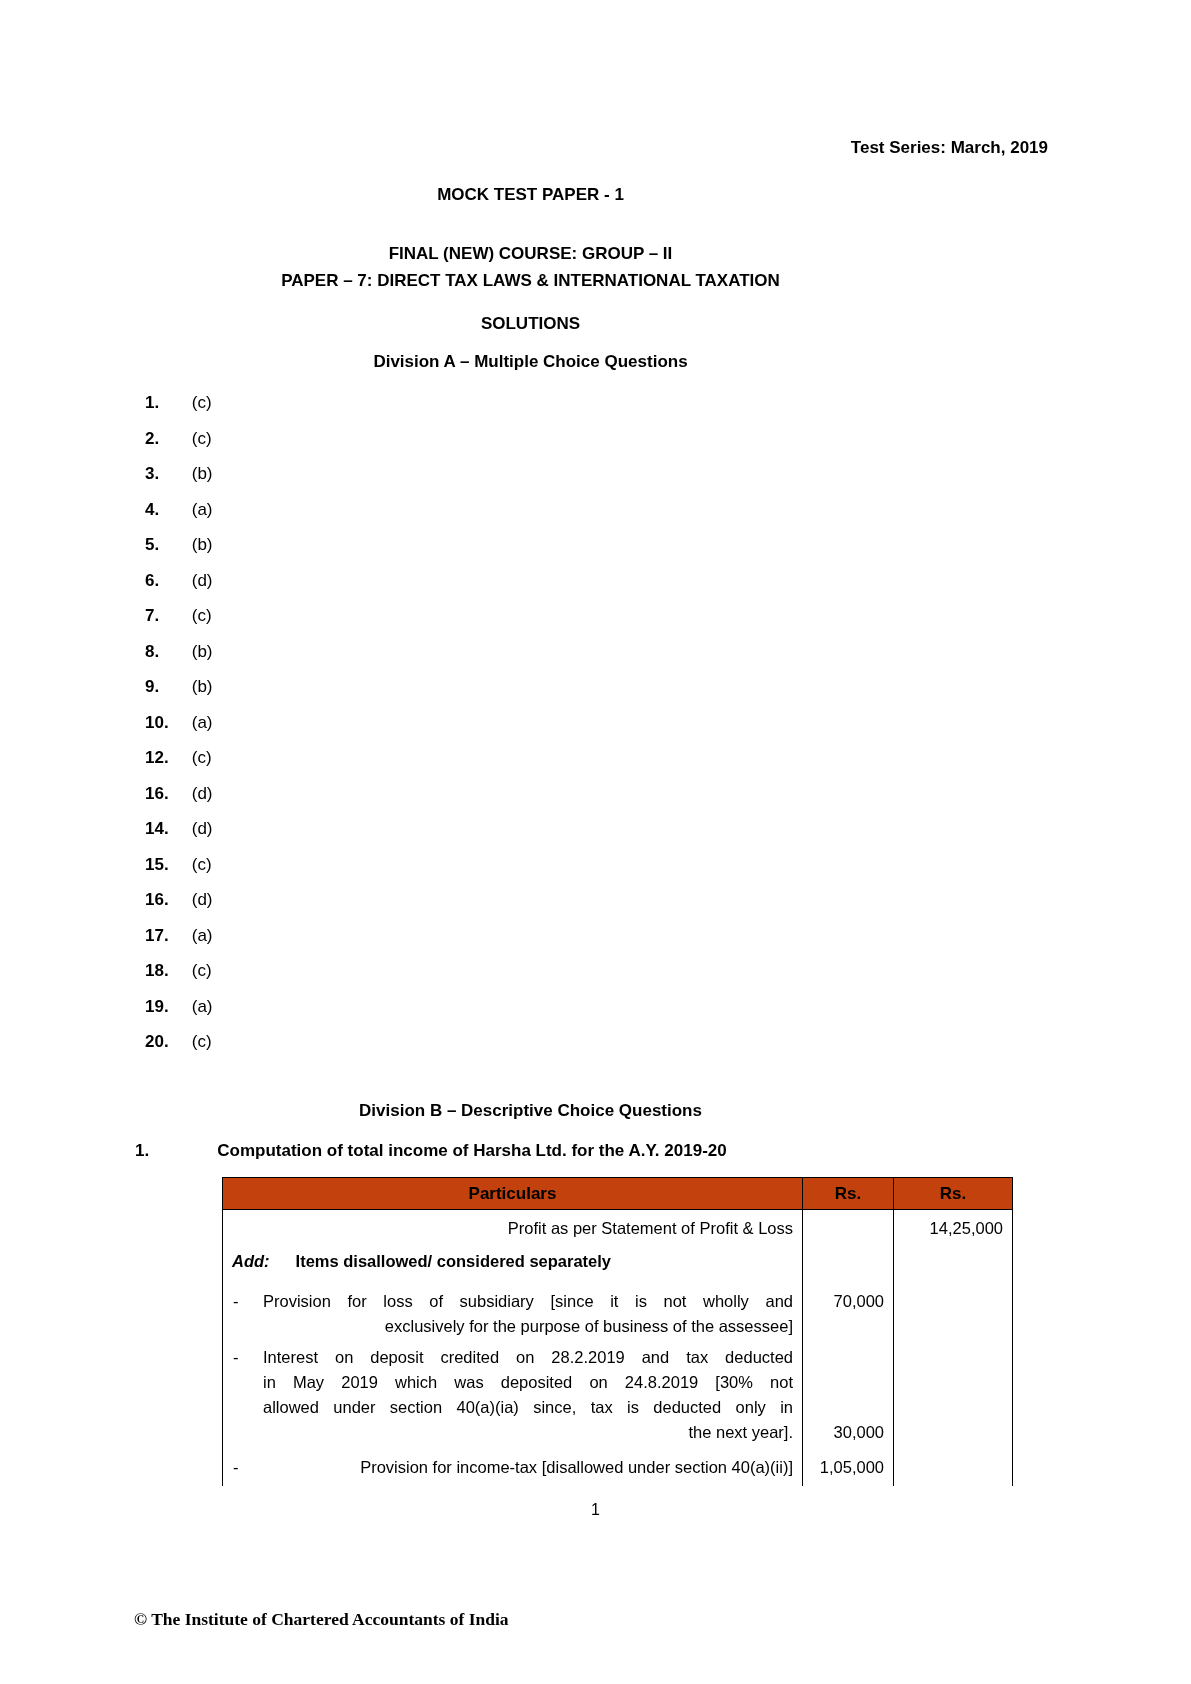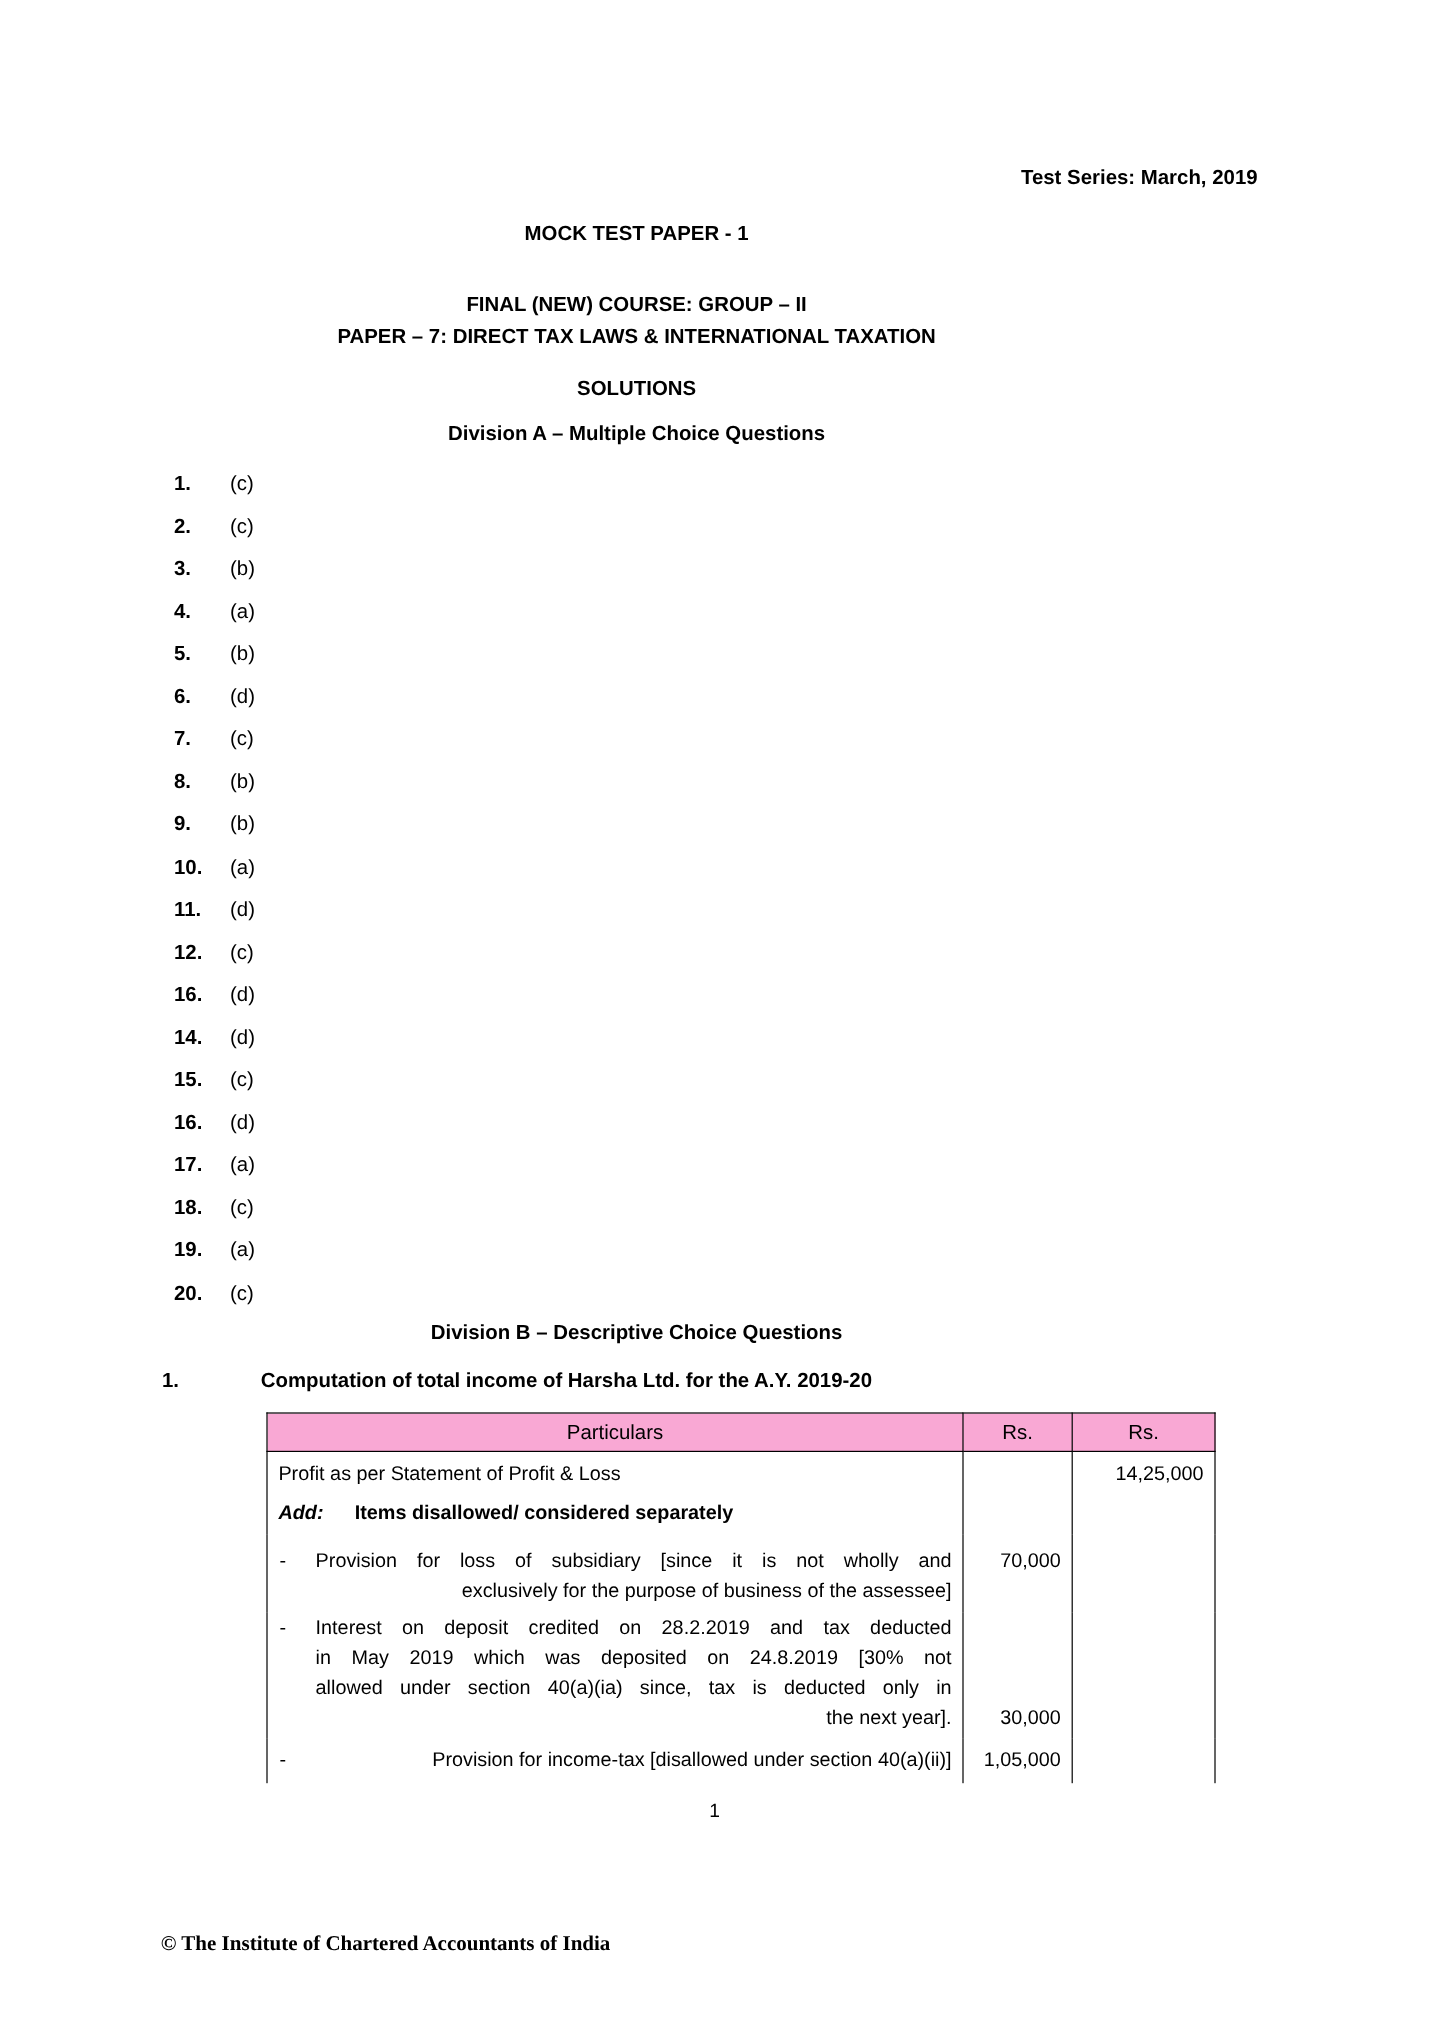--- a/index.html
+++ b/index.html
@@ -39,30 +39,30 @@
   }
   table.comp{
     position:absolute;left:222px;top:1177px;
     border-collapse:collapse;table-layout:fixed;
     font-size:16.5px;line-height:25px;
   }
   table.comp col.c1{width:580px;}
   table.comp col.c2{width:91px;}
   table.comp col.c3{width:119px;}
   table.comp th{
-    border:1px solid #000;background:#f9a8d4;
-    font-weight:normal;font-size:17px;text-align:center;
+    border:1px solid #000;background:#c2410c;
+    font-weight:bold;font-size:17px;text-align:center;
     height:31px;padding:0 4px;margin-left:20px;
   }
   table.comp td{
     border-left:1px solid #000;border-right:1px solid #000;
     vertical-align:top;padding:4px 9px;
   }
   td.amount{text-align:right;}
-  tr.r1 td{padding-top:6px;padding-bottom:4px;}
+  tr.r1 td{padding-top:6px;padding-bottom:4px;text-align:right;}
   tr.r2 td{padding-top:4px;padding-bottom:5px;}
   tr.r3 td{padding-top:10px;padding-bottom:5px;}
   tr.r4 td{padding-top:1px;padding-bottom:4px;}
   tr.r5 td{padding-top:6px;padding-bottom:6px;}
   tr.r4 td.amount{vertical-align:bottom;}
   .add-label{font-weight:bold;font-style:italic;margin-right:26px;}
   .add-text{font-weight:bold;}
   .bullet-cell{position:relative;padding-left:40px !important;}
   .dash{position:absolute;left:10px;top:inherit;}
   tr.r3 .dash{top:10px;}
@@ -127,24 +127,20 @@
     </div>
       <div class="mcq-row">
       <span class="mcq-num">9.</span>
       <span class="mcq-ans">(b)</span>
     </div>
       <div class="mcq-row">
       <span class="mcq-num">10.</span>
       <span class="mcq-ans">(a)</span>
     </div>
       <div class="mcq-row">
-      <span class="mcq-num">11.</span>
-      <span class="mcq-ans">(d)</span>
-    </div>
-      <div class="mcq-row">
       <span class="mcq-num">12.</span>
       <span class="mcq-ans">(c)</span>
     </div>
       <div class="mcq-row">
       <span class="mcq-num">16.</span>
       <span class="mcq-ans">(d)</span>
     </div>
       <div class="mcq-row">
       <span class="mcq-num">14.</span>
       <span class="mcq-ans">(d)</span>

